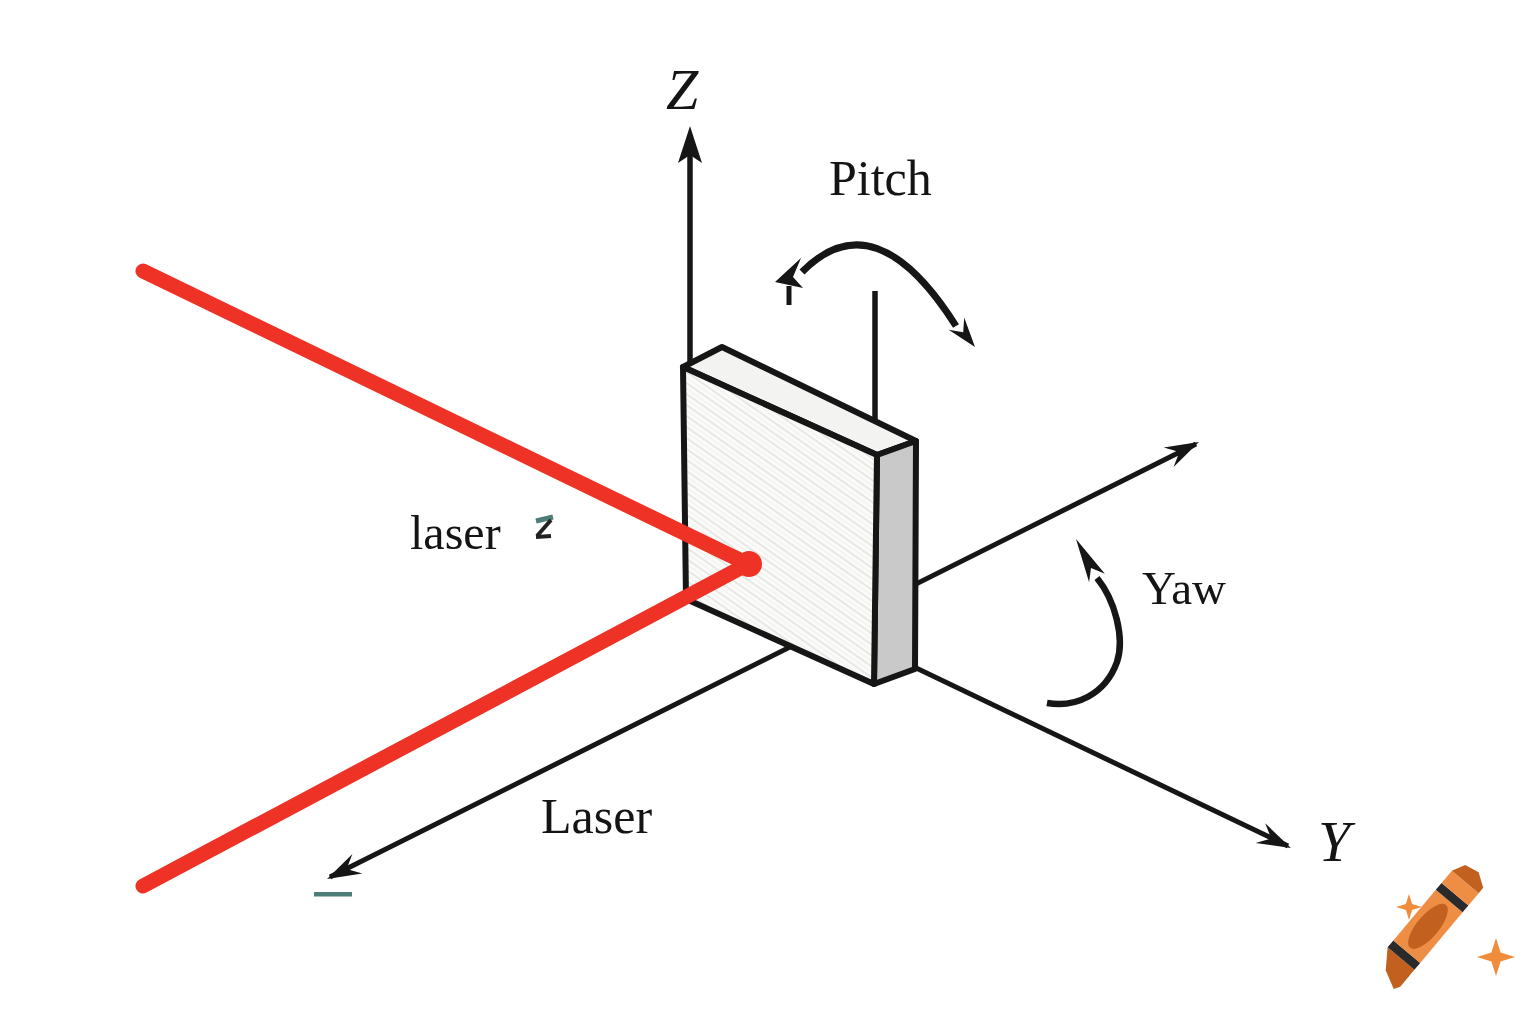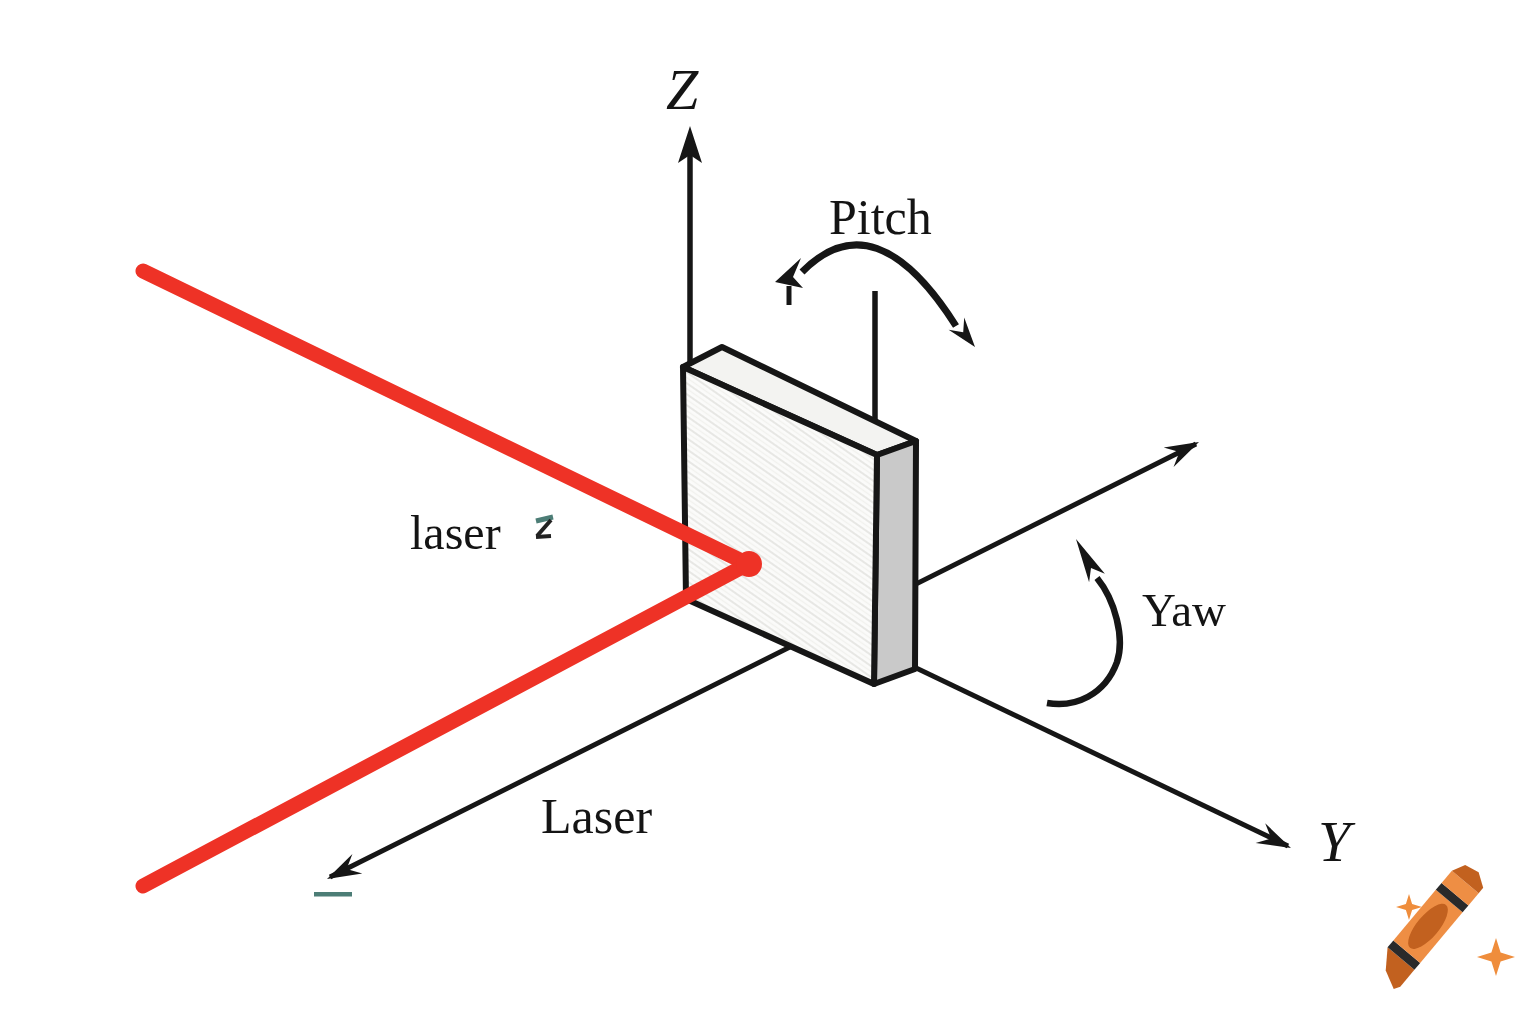--- a/index.html
+++ b/index.html
@@ -21,24 +21,24 @@
   .lbl {
     position: absolute;
     color: #141414;
     white-space: nowrap;
     line-height: 1.05;
     user-select: none;
   }
   .lbl.math { font-style: italic; font-size: 58px; }
   .lbl.word { font-size: 50px; }
   #z-label      { left: 666px; top: 60px; }
-  #pitch-label  { left: 829px; top: 152px; margin-top: 39px; }
+  #pitch-label  { left: 829px; top: 152px; }
   #laser-beam-label { left: 410px; top: 508px; font-size: 48px; }
   #laser-axis-label { left: 541px; top: 790px; }
-  #yaw-label    { left: 1142px; top: 586px; font-size: 47px; }
+  #yaw-label    { left: 1142px; top: 564px; font-size: 47px; }
   #y-label      { left: 1318px; top: 812px; }
 </style>
 </head>
 <body>
 
 <div class="stage">
 
   <svg class="canvas" viewBox="0 0 1536 1024">
     <defs>
       <pattern id="hatch" width="9" height="9" patternUnits="userSpaceOnUse" patternTransform="rotate(35)">

